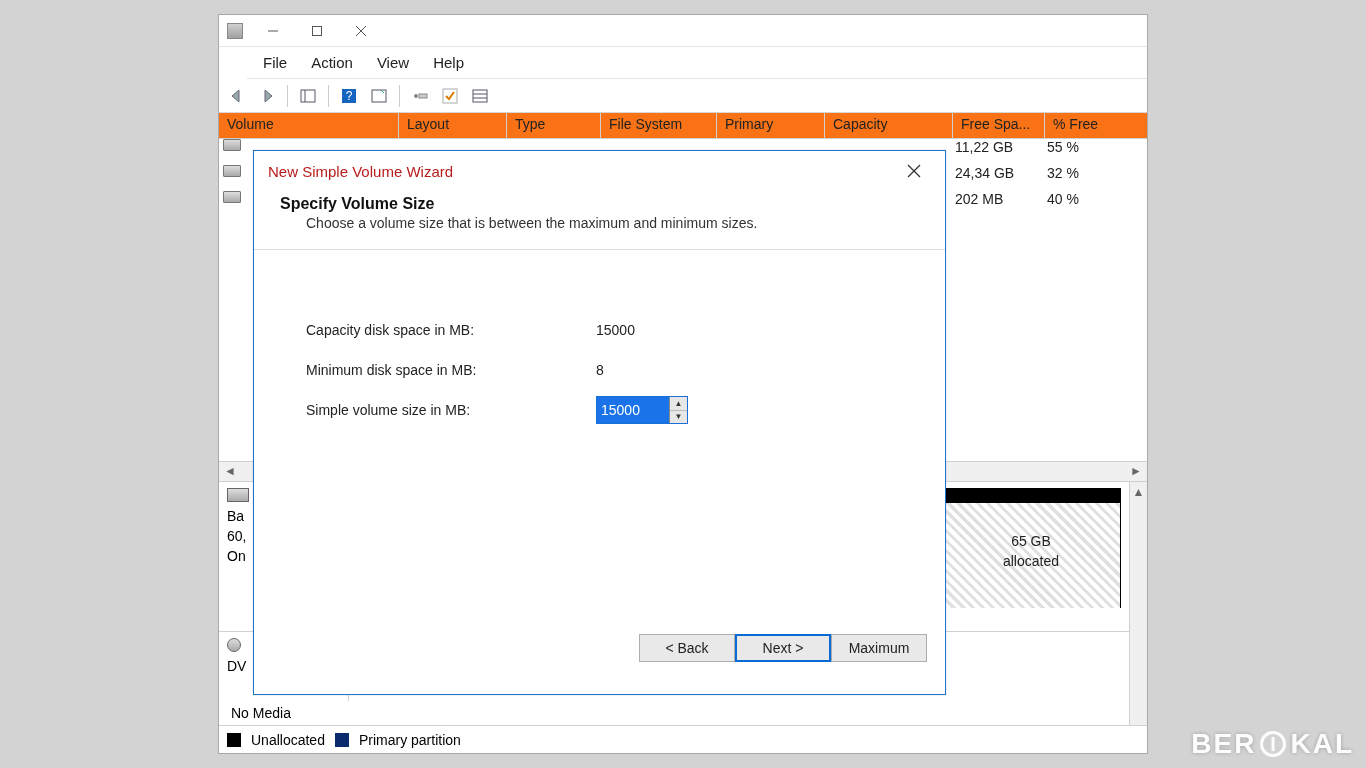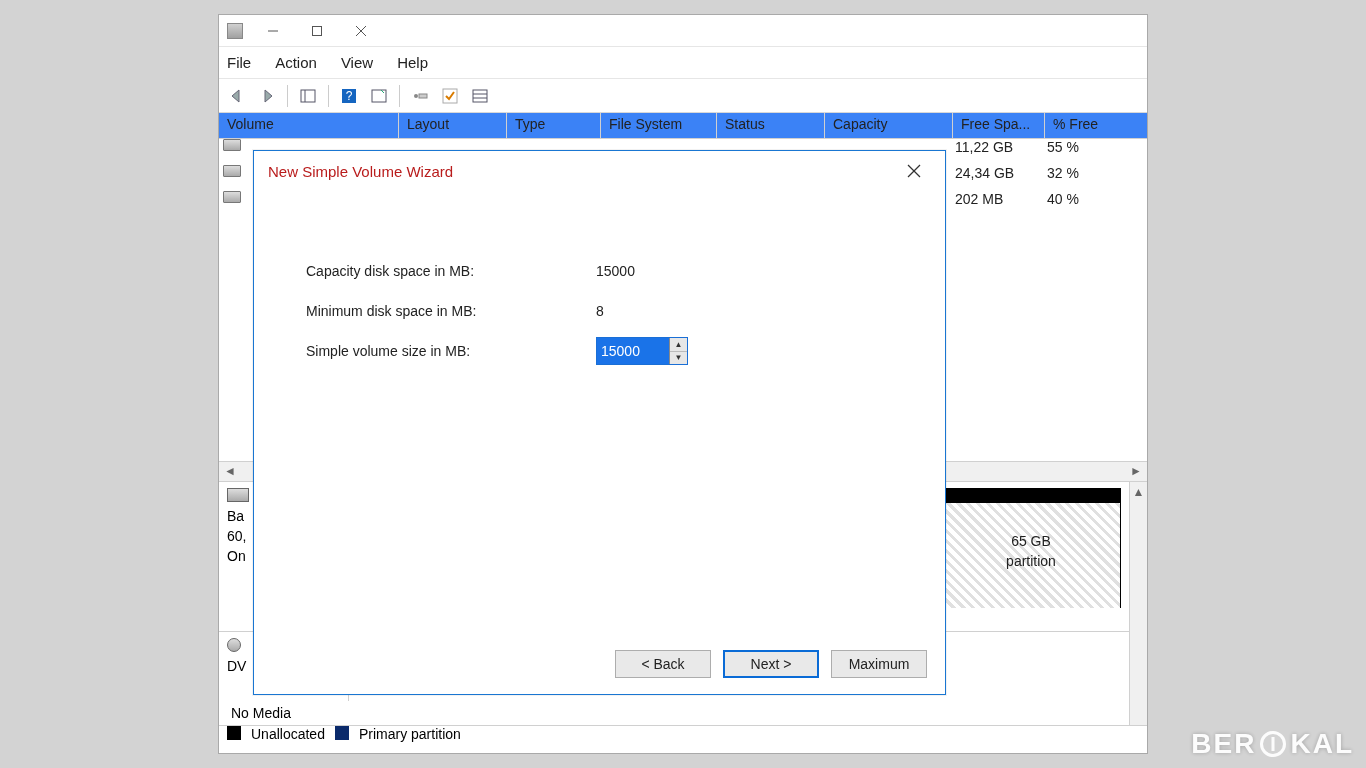--- a/index.html
+++ b/index.html
@@ -34,45 +34,45 @@
   }
   .titlebar .app-icon {
     width: 16px; height: 16px; margin-right: 8px;
     background: linear-gradient(#d0d0d0,#a0a0a0);
     border: 1px solid #888;
   }
   .titlebar .title-text { flex:1; color:#333; font-size:15px; }
   .winbtns { display:flex; gap:0; }
   .winbtn { width:44px; height:30px; display:flex; align-items:center; justify-content:center; color:#555;}
   .winbtn svg { width:12px; height:12px; stroke:#555; stroke-width:1; fill:none;}
-  .menubar { height:32px; display:flex; align-items:center; gap:24px; padding:0 8px; border-bottom:1px solid #e6e6e6;}
+  .menubar { height:32px; display:flex; align-items:center; gap:24px; padding:0 16px; border-bottom:1px solid #e6e6e6;margin-left:28px;}
   .menubar span { color:#222; font-size:15px; }
   .toolbar { height:34px; display:flex; align-items:center; gap:6px; padding:0 6px; border-bottom:1px solid #d8d8d8;}
   .tbtn { width:24px; height:24px; display:flex; align-items:center; justify-content:center;}
   .tbtn svg { width:18px; height:18px;}
   .tb-sep { width:1px; height:22px; background:#ccc; margin:0 2px;}
   .headers { display:flex; height:26px; border-bottom:1px solid #d0d0d0;}
-  .hcell { border-right:1px solid #d0d0d0; padding:3px 8px; font-size:14px; color:#222; background:#3b82f6; overflow:hidden; text-overflow:ellipsis; white-space:nowrap;}
+  .hcell { border-right:1px solid #d0d0d0; padding:3px 8px; font-size:14px; color:#222; background:#f97316; overflow:hidden; text-overflow:ellipsis; white-space:nowrap;}
   .datarows { height:78px; overflow:hidden;}
   .drow { display:flex; height:26px; align-items:flex-start;}
   .drow .vol-icon { width:18px; height:12px; margin:0 6px 0 4px; background:linear-gradient(#ddd,#aaa); border:1px solid #777; border-radius:1px;}
   .dcell { padding:0 8px; font-size:14px; color:#222; overflow:hidden; white-space:nowrap;}
   .hscroll { height:20px; background:#f0f0f0; border-top:1px solid #d0d0d0; display:flex; justify-content:space-between; align-items:center; padding:0 2px;}
   .scroll-arrow { width:18px; height:16px; display:flex; align-items:center; justify-content:center; color:#666; font-size:12px;}
   .diskpanel { flex:1; border-top:1px solid #d0d0d0; position:relative; display:flex; background:#fff;}
   .disk-left { width:130px; border-right:1px solid #d0d0d0; padding:6px 8px; font-size:14px; line-height:20px;}
   .disk-left .disk-ico { width:22px; height:14px; background:linear-gradient(#ddd,#aaa); border:1px solid #666; margin-bottom:4px;}
   .disk-right { flex:1; position:relative; padding:6px;}
   .disk-block { position:absolute; right:8px; top:6px; width:180px; height:120px; border:1px solid #000;}
   .disk-block .blk-head { height:14px; background:#000;}
   .disk-block .blk-body { height:105px; background:repeating-linear-gradient(45deg,#e0e0e0,#e0e0e0 3px,#fff 3px,#fff 7px); padding:28px 6px 6px; font-size:14px; color:#222; line-height:20px; text-align:center;}
   .vscroll { width:18px; background:#f0f0f0; border-left:1px solid #d0d0d0; display:flex; flex-direction:column; align-items:center; padding:2px 0;}
   .vscroll .scroll-arrow { height:16px; }
   .disk-row2 { height:70px; border-top:1px solid #d0d0d0; display:flex;}
-  .legend { height:28px; border-top:1px solid #d0d0d0; display:flex; gap:10px; padding:0 8px; font-size:14px;}
+  .legend { height:28px; border-top:1px solid #d0d0d0; display:flex; align-items:center; gap:10px; padding:0 8px; font-size:14px;}
   .lg-sq { width:14px; height:14px; }
   .lg-black { background:#000;}
   .lg-blue { background:#0a2a6b;}
   
   .wizard {
     position:absolute;
     left:253px; top:150px;
     width:693px; height:545px;
     background:#fff;
     border:1px solid #1976d2;
@@ -90,21 +90,21 @@
   .wiz-body { flex:1; padding:60px 40px 0 52px; font-size:14px; color:#222;}
   .wrow { display:flex; align-items:center; height:40px;}
   .wlabel { width:290px;}
   .wval { }
   .spinner { display:flex; border:1px solid #1a6fd6; height:28px;}
   .spinner input { width:72px; border:none; padding:1px 4px; font-size:14px; color:#000; outline:none; background:#fff;}
   .spinner input.hl { background:#1a73e8; color:#fff;}
   .spin-btns { width:18px; display:flex; flex-direction:column; border-left:1px solid #888;}
   .spin-btns div { flex:1; background:#e7e7e7; display:flex; align-items:center; justify-content:center; font-size:8px; color:#333; border-bottom:1px solid #bbb;}
   .spin-btns div:last-child{border-bottom:none;}
-  .wiz-foot { height:60px; display:flex; align-items:center; justify-content:flex-end; gap:12px; padding:0 18px;}
+  .wiz-foot { height:60px; display:flex; align-items:flex-start; justify-content:flex-end; padding:0 18px;}
   .wbtn { min-width:96px; height:28px; background:#e9e9e9; border:1px solid #adadad; font-size:14px; color:#222; display:flex; align-items:center; justify-content:center;}
   .wbtn.primary { background:#e9e9e9; border:2px solid #0a6bd6;}
   .watermark {
     position:absolute; right:12px; bottom:8px; color:#fff; font-size:28px; letter-spacing:2px;
     font-weight:600; display:flex; align-items:center; gap:4px; opacity:.95;
     text-shadow:0 0 4px rgba(0,0,0,.25);
   }
   .watermark .circ { width:26px; height:26px; border:3px solid #fff; border-radius:50%; position:relative;}
   .watermark .circ::before{content:""; position:absolute;left:50%;top:3px;bottom:3px;width:3px;background:#fff;transform:translateX(-50%);}
 </style>
@@ -192,21 +192,21 @@
           <line x1="2" y1="11" x2="16" y2="11" stroke="#556"></line>
         </svg>
       </div>
   </div>
 
   <div class="headers">
     <div class="hcell" style="width:180px">Volume</div>
     <div class="hcell" style="width:108px">Layout</div>
     <div class="hcell" style="width:94px">Type</div>
     <div class="hcell" style="width:116px">File System</div>
-    <div class="hcell" style="width:108px">Status</div>
+    <div class="hcell" style="width:108px">Primary</div>
     <div class="hcell" style="width:128px">Capacity</div>
     <div class="hcell" style="width:92px">Free Spa...</div>
     <div class="hcell" style="flex:1;border-right:none">% Free</div>
   </div>
 
   <div class="datarows">
     <div class="drow">
       <div class="vol-icon"></div>
       <div class="dcell" style="width:700px"></div>
       <div class="dcell" style="width:92px">11,22 GB</div>
@@ -240,21 +240,21 @@
           <div class="disk-ico"></div>
           <div>Ba</div>
           <div>60,</div>
           <div>On</div>
         </div>
         <div class="disk-right">
           <div class="disk-block">
             <div class="blk-head"></div>
             <div class="blk-body">
               <div>65 GB</div>
-              <div>partition</div>
+              <div>allocated</div>
             </div>
           </div>
         </div>
       </div>
       <div class="disk-row2">
         <div class="disk-left">
           <div class="disk-ico" style="border-radius:7px;width:14px;height:14px;"></div>
           <div>DV</div>
         </div>
         <div style="flex:1"></div>
@@ -278,20 +278,24 @@
   <div class="wiz-title">
     <span>New Simple Volume Wizard</span>
     <span class="spacer"></span>
     <div class="wiz-close">
       <svg viewBox="0 0 14 14">
           <line x1="1" y1="1" x2="13" y2="13"></line>
           <line x1="13" y1="1" x2="1" y2="13"></line>
         </svg>
     </div>
   </div>
+  <div class="wiz-head">
+    <div class="h1">Specify Volume Size</div>
+    <div class="sub">Choose a volume size that is between the maximum and minimum sizes.</div>
+  </div>
   <div class="wiz-body">
     <div class="wrow">
       <div class="wlabel">Capacity disk space in MB:</div>
       <div class="wval">15000</div>
     </div>
     <div class="wrow">
       <div class="wlabel">Minimum disk space in MB:</div>
       <div class="wval">8</div>
     </div>
     <div class="wrow">

